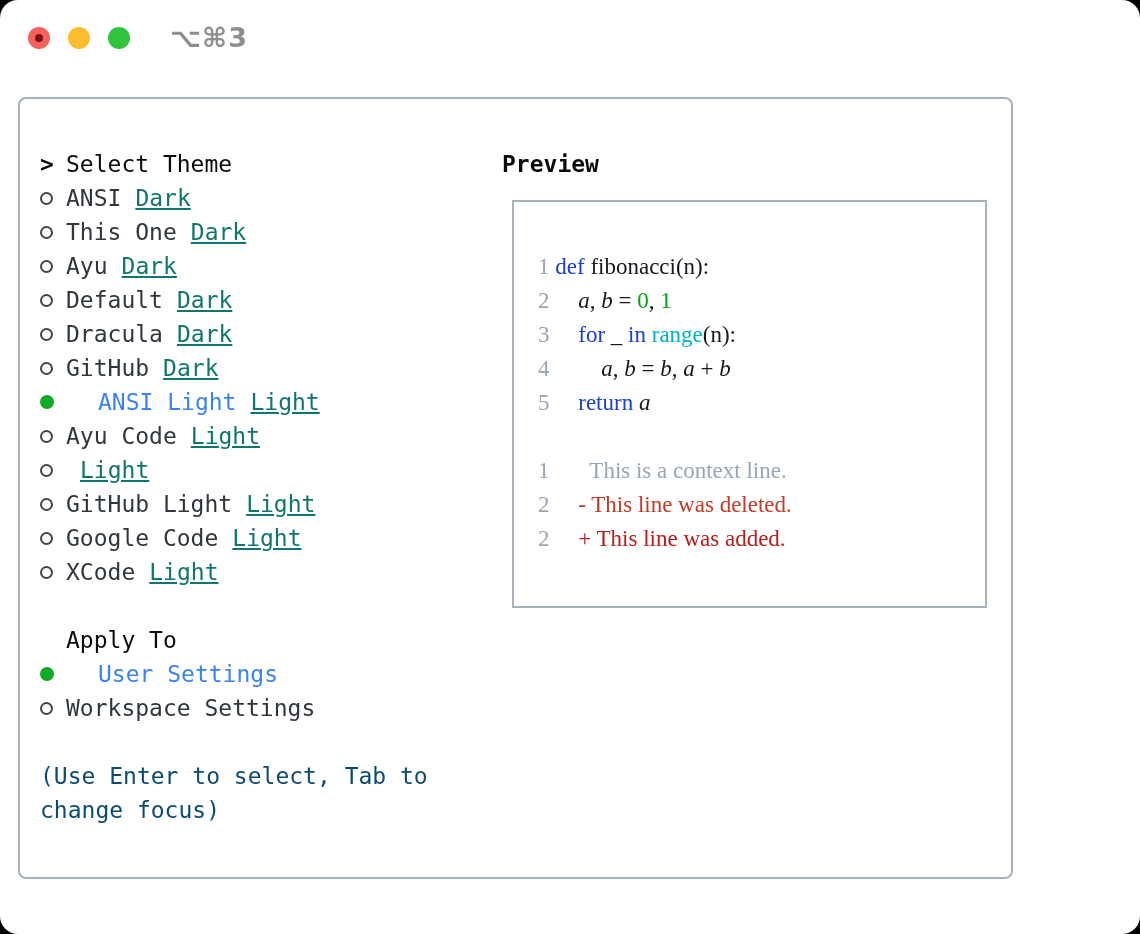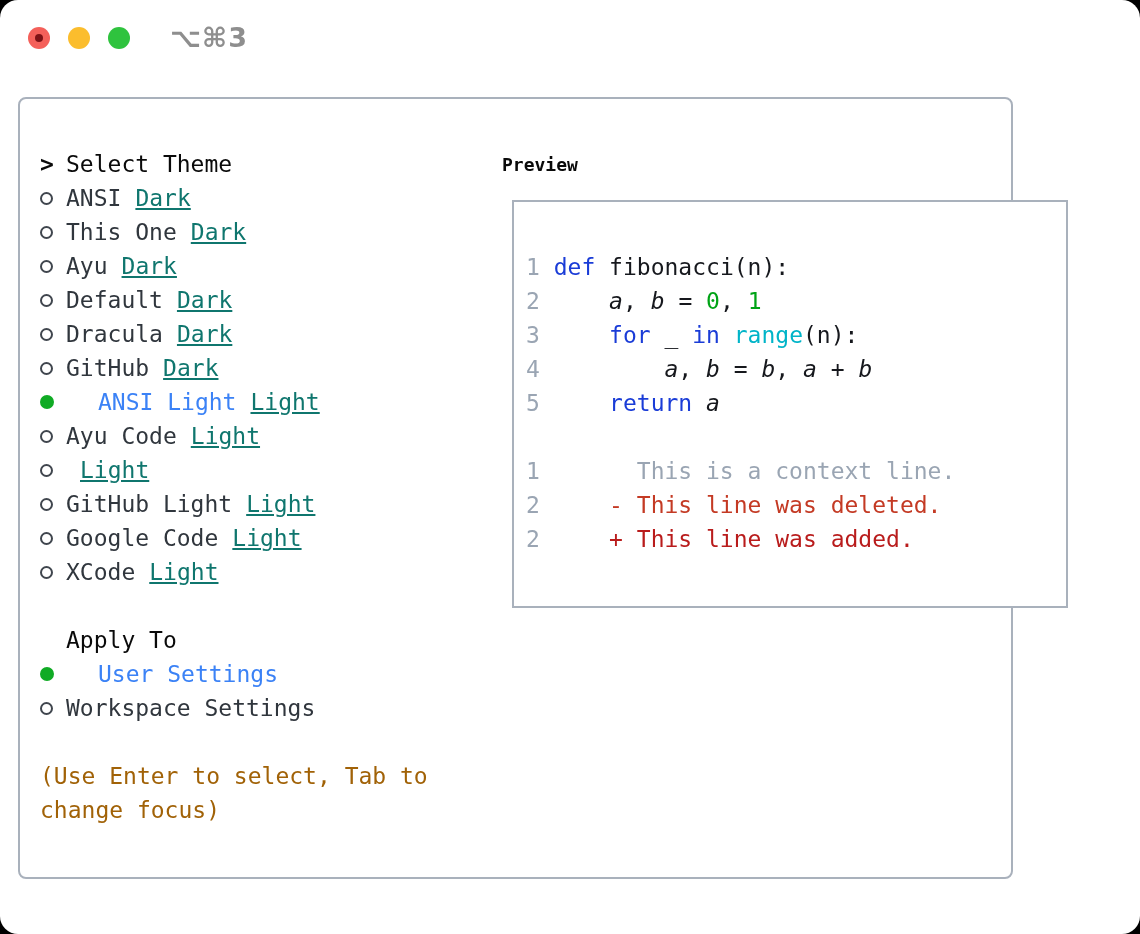--- a/index.html
+++ b/index.html
@@ -58,32 +58,32 @@
   .title-text{font-weight:normal;color:#0a0a0a;}
   .circle{
     width:13px;height:13px;border-radius:50%;
     border:2px solid #40464e;box-sizing:border-box;
   }
   .circle.on{background:#10ab25;border-color:#10ab25;width:14px;height:14px;}
   .name{color:#30363d;}
   .name.selected{color:#3b82f6;margin-left:32px;}
   .tag{color:#0f766e;margin-left:14px;text-decoration:underline;}
   .spacer{height:34px;}
-  .help{color:#a16207;height:34px;display:flex;align-items:center;white-space:pre;}
+  .help{color:#0c4a6e;height:34px;display:flex;align-items:center;white-space:pre;}
   
   .preview-title{
     position:absolute;left:482px;top:48px;height:34px;
     display:flex;align-items:center;
-    font-weight:bold;font-size:18px;color:#0a0a0a;
+    font-weight:bold;font-size:23px;color:#0a0a0a;
   }
   .preview-box{
     position:absolute;left:492px;top:101px;
-    width:556px;height:408px;box-sizing:border-box;
+    width:475px;height:408px;box-sizing:border-box;
     border:2px solid #a9b1bc;background:#fff;
-    padding:48px 0 0 12px;overflow:hidden;
+    padding:48px 0 0 24px;overflow:hidden;font-family:Liberation Serif, serif;
   }
   .code-line{
     height:34px;line-height:34px;font-size:23px;white-space:pre;color:#16181d;
   }
   .ln{color:#9aa5b3;}
   .tk-fg{color:#16181d;}
   .tk-kw{color:#1a3cd7;}
   .tk-builtin{color:#00b4c8;}
   .tk-num{color:#00a316;}
   .tk-var{color:#16181d;font-style:italic;}

